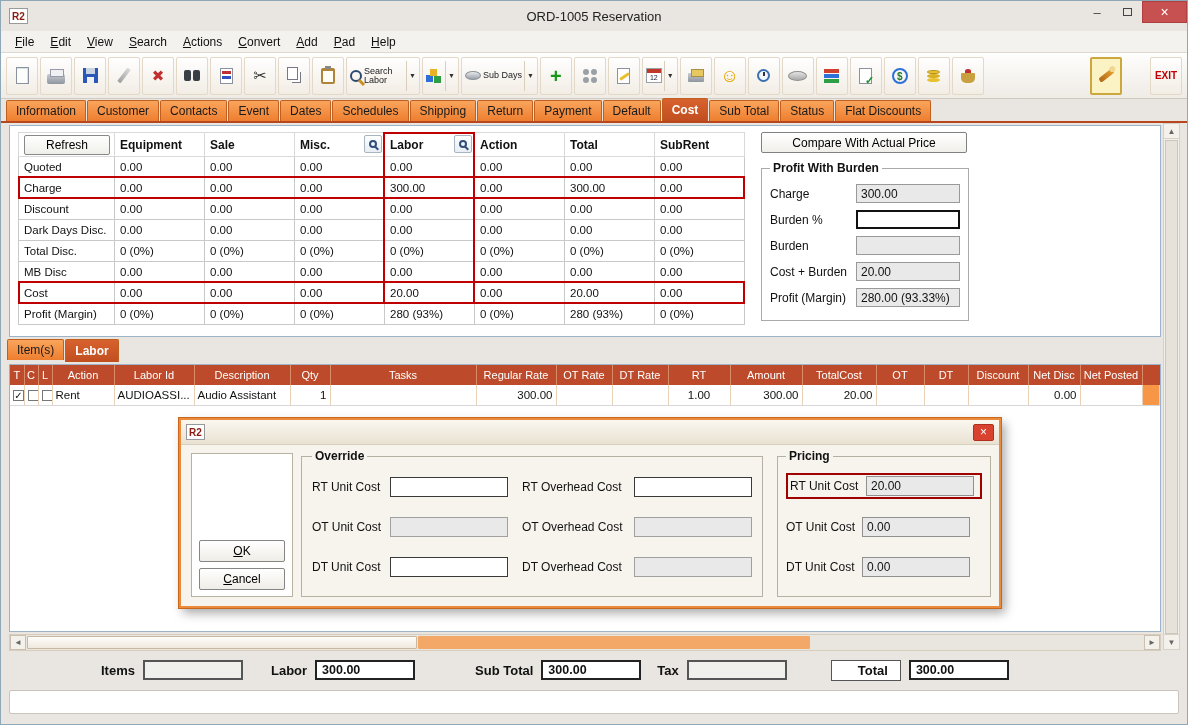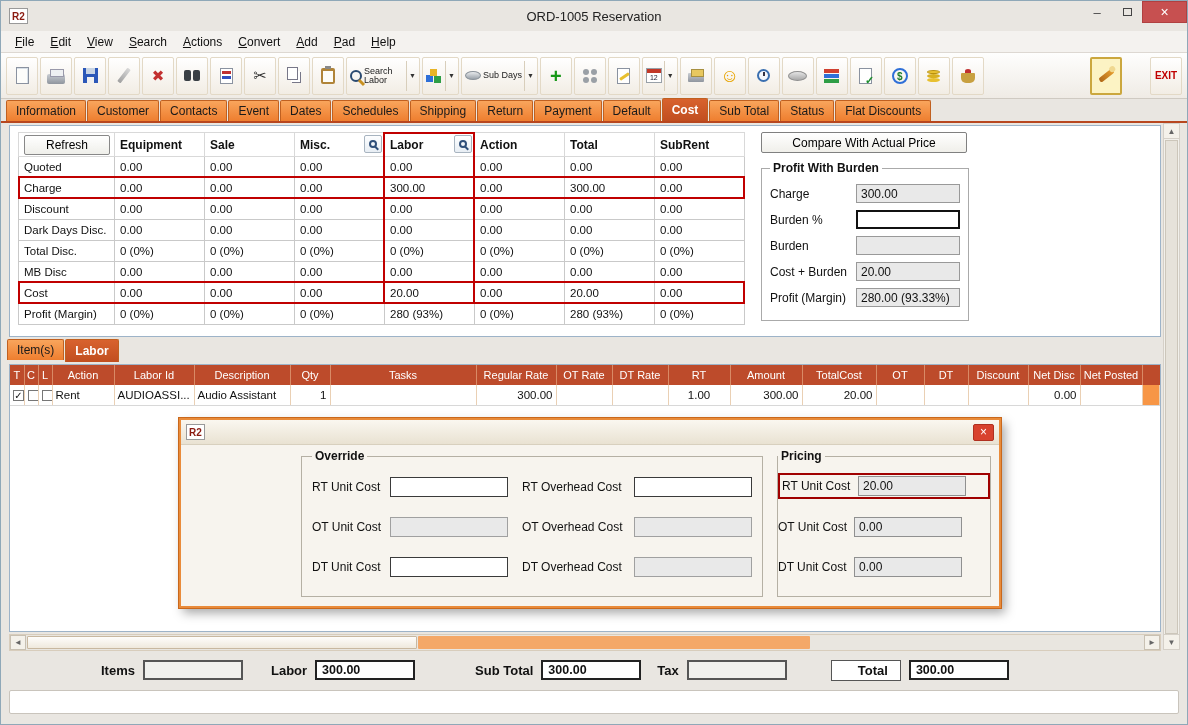--- a/index.html
+++ b/index.html
@@ -145,21 +145,21 @@
 
 .dialog{position:absolute;left:178px;top:417px;width:822px;height:190px;background:#F7F4EE;border:2px solid #E98B3A;outline:1px solid #C9681C;box-shadow:4px 5px 10px rgba(0,0,0,.35);z-index:10}
 .dtitle{height:25px;background:linear-gradient(#FAF7F0,#E9E2D2);border-bottom:1px solid #D8D0BE;display:flex;align-items:center;padding:0 5px;position:relative}
 .dtext{position:absolute;left:0;right:0;text-align:center;font-size:13px;color:#222}
 .dclose{margin-left:auto;width:21px;height:17px;background:#D8422E;border:1px solid #B03020;color:#fff;font-size:12px;display:flex;align-items:center;justify-content:center;border-radius:2px;z-index:2}
 .dbody{position:relative;height:161px}
 .dlist{position:absolute;left:10px;top:8px;width:102px;height:144px;background:#fff;border:1px solid #B8B2A2;display:flex;flex-direction:column;justify-content:flex-end;align-items:center;padding:6px;gap:6px}
 .dbtn{width:86px;height:22px;background:linear-gradient(#FFF,#EFEDE6);border:1px solid #858585;border-radius:2px;font-size:12px;font-family:inherit}
 .dfs{position:absolute;border:1px solid #B5B0A4;padding:2px 10px;background:transparent}
 #override-fs{left:120px;top:4px;width:380px;height:148px}
-#pricing-fs{left:596px;top:4px;width:214px;height:148px;padding:2px 0}
+#pricing-fs{left:596px;top:4px;width:214px;height:148px;padding:2px 8px}
 .orow{display:flex;align-items:center;height:20px;margin:12px 0 20px}
 .olabel{width:78px;font-size:12px}
 .olabel2{width:112px;font-size:12px;margin-left:14px}
 .dinput{width:118px;height:20px;border:1px solid #3A3A3A;background:#fff;display:inline-flex;align-items:center;padding:1px 4px;font-size:12px}
 .dinput.dis{background:#E9E9E9;border:1px solid #A0A0A0}
 .prow{display:flex;align-items:center;height:20px;margin:12px 0 20px}
 .prow.hl{border:2px solid #A00000;padding:2px;height:26px;margin:8px 0 18px}
 .plabel{width:76px;font-size:12px}
 .pfield{width:108px;height:20px;background:#E9E9E9;border:1px solid #909090;font-size:12px;padding:1px 4px;display:flex;align-items:center}
 </style>
@@ -565,20 +565,24 @@
     <div class="vthumb"></div>
     <div class="varrow bottom">▼</div>
   </div>
 
   <div class="dialog">
     <div class="dtitle">
       <span class="r2logo">R2</span>
       <span class="dclose">×</span>
     </div>
     <div class="dbody">
+      <div class="dlist">
+        <button class="dbtn"><u>O</u>K</button>
+        <button class="dbtn"><u>C</u>ancel</button>
+      </div>
       <fieldset class="dfs" id="override-fs">
         <legend>Override</legend>
         <div>
             <div class="orow">
               <span class="olabel">RT Unit Cost</span>
               <span class="dinput"></span>
               <span class="olabel2">RT Overhead Cost</span>
               <span class="dinput"></span>
             </div>
             <div class="orow">

